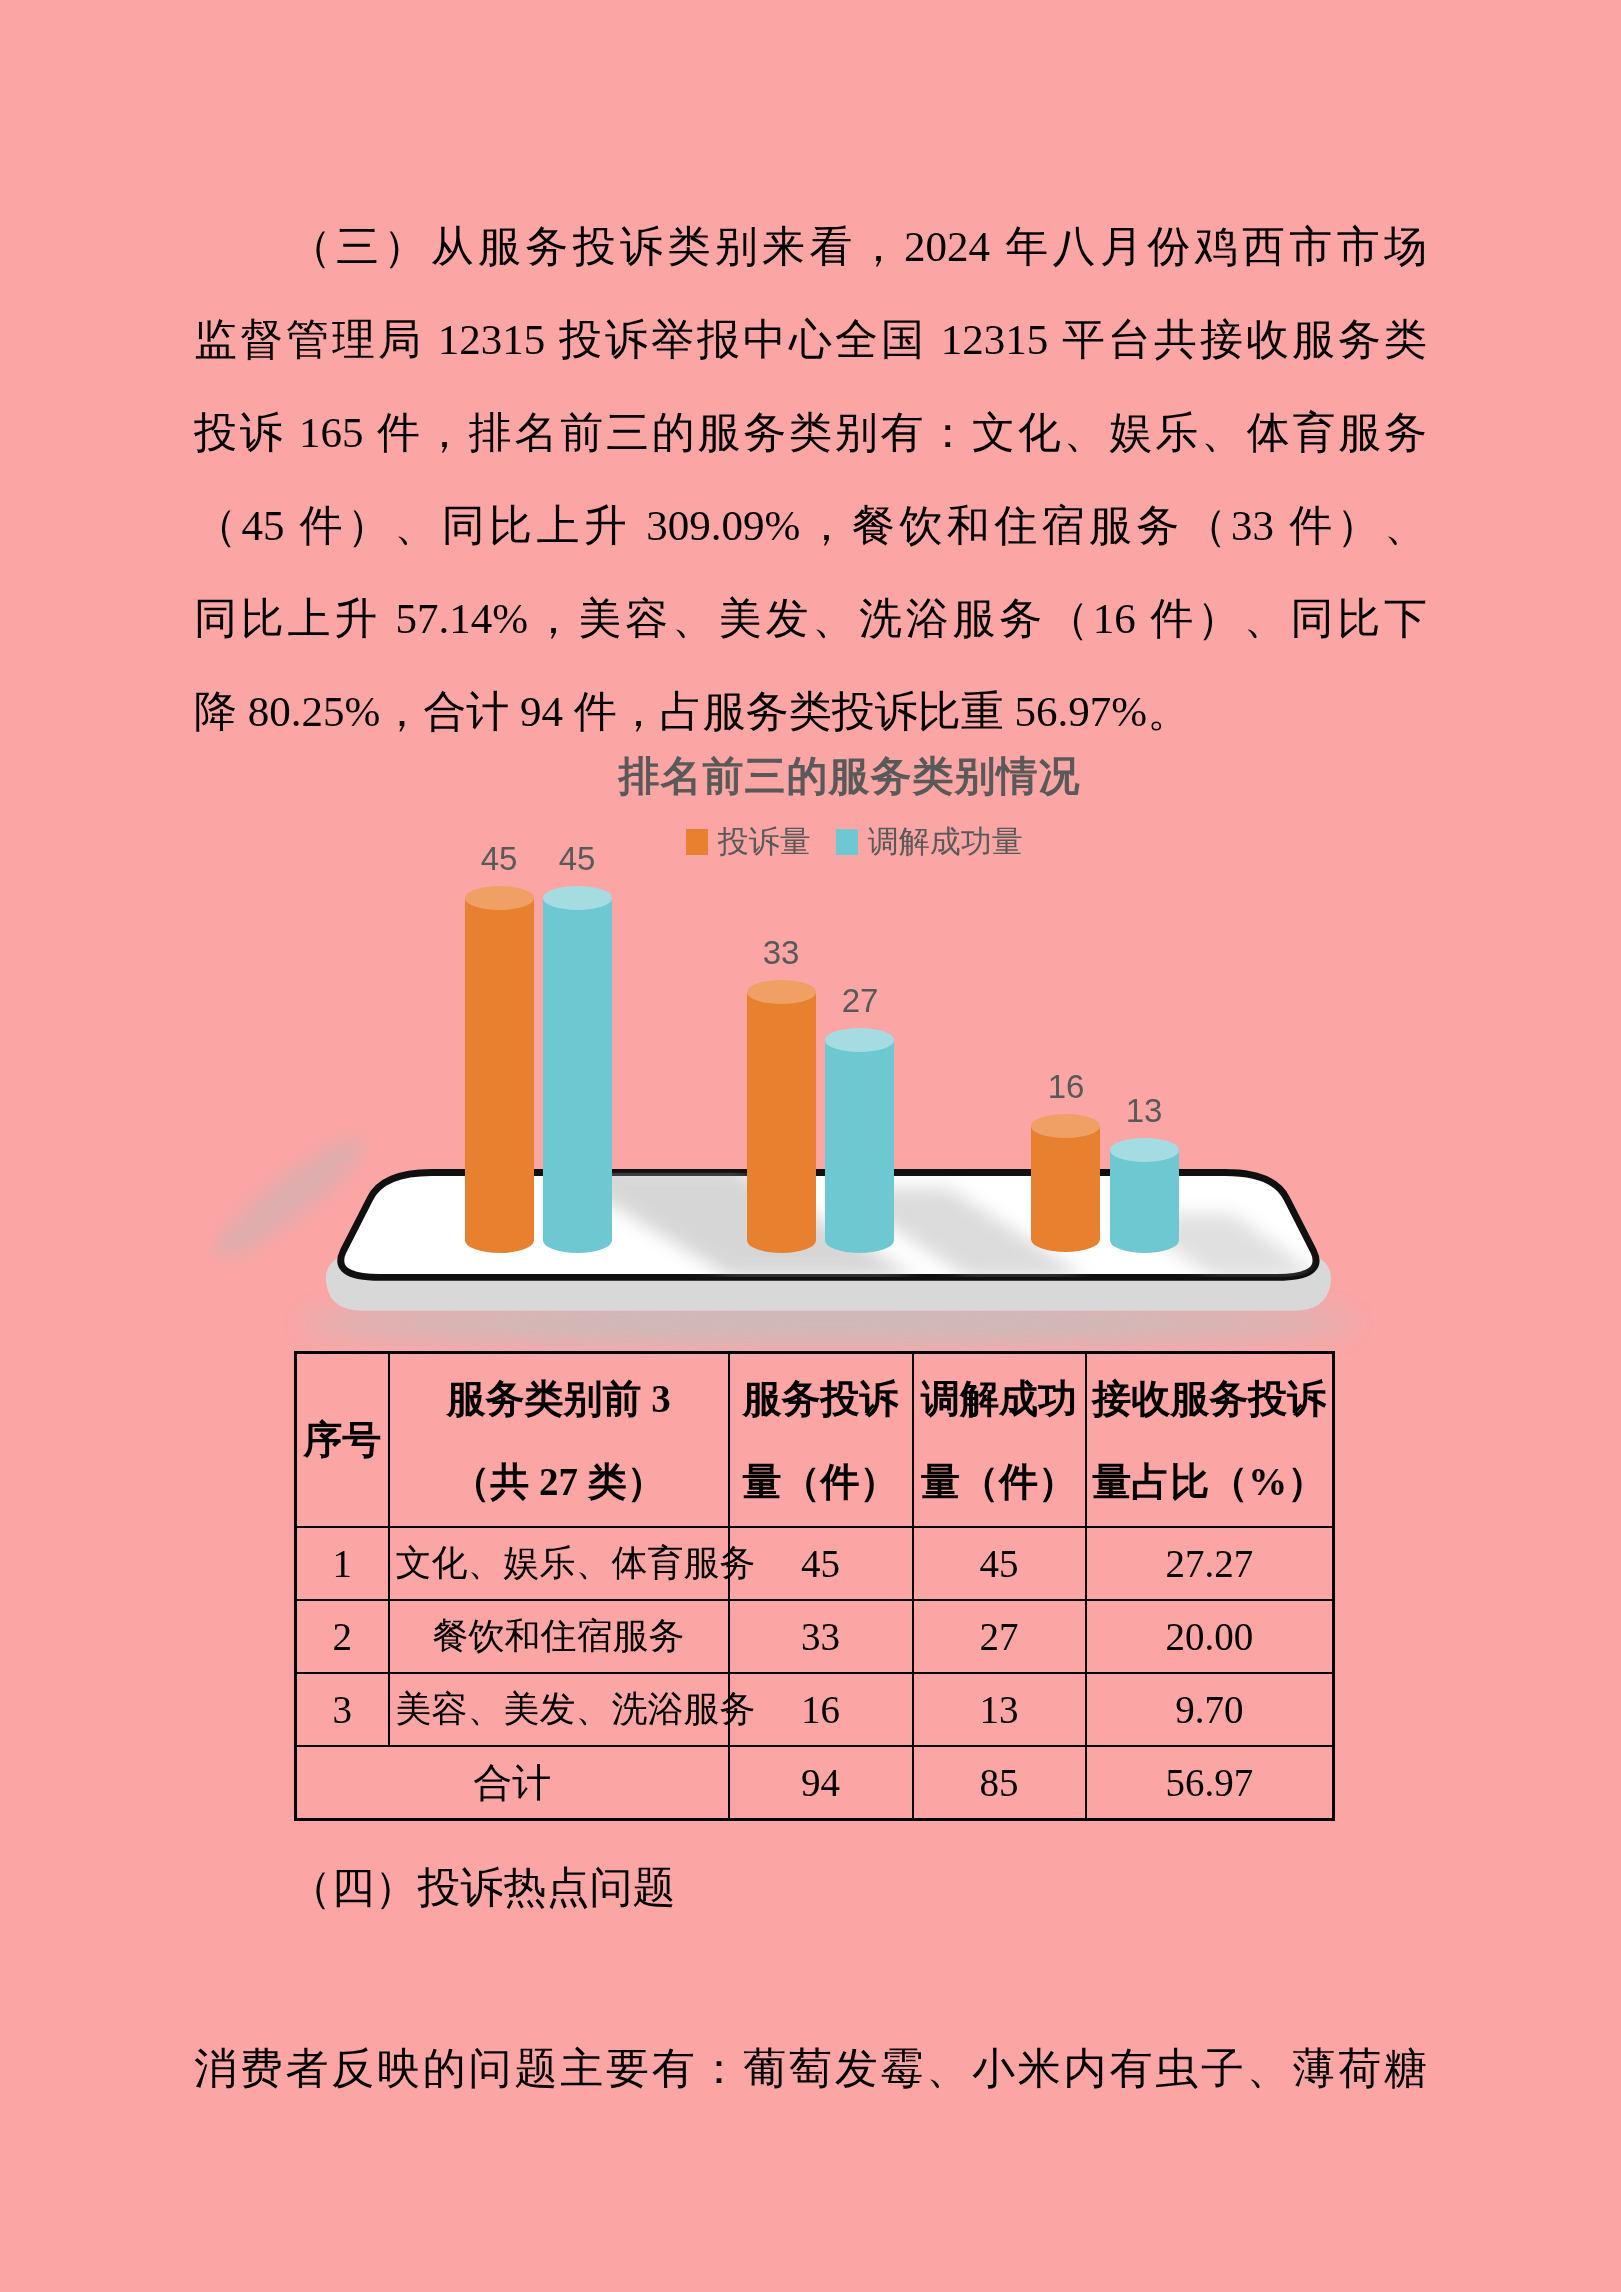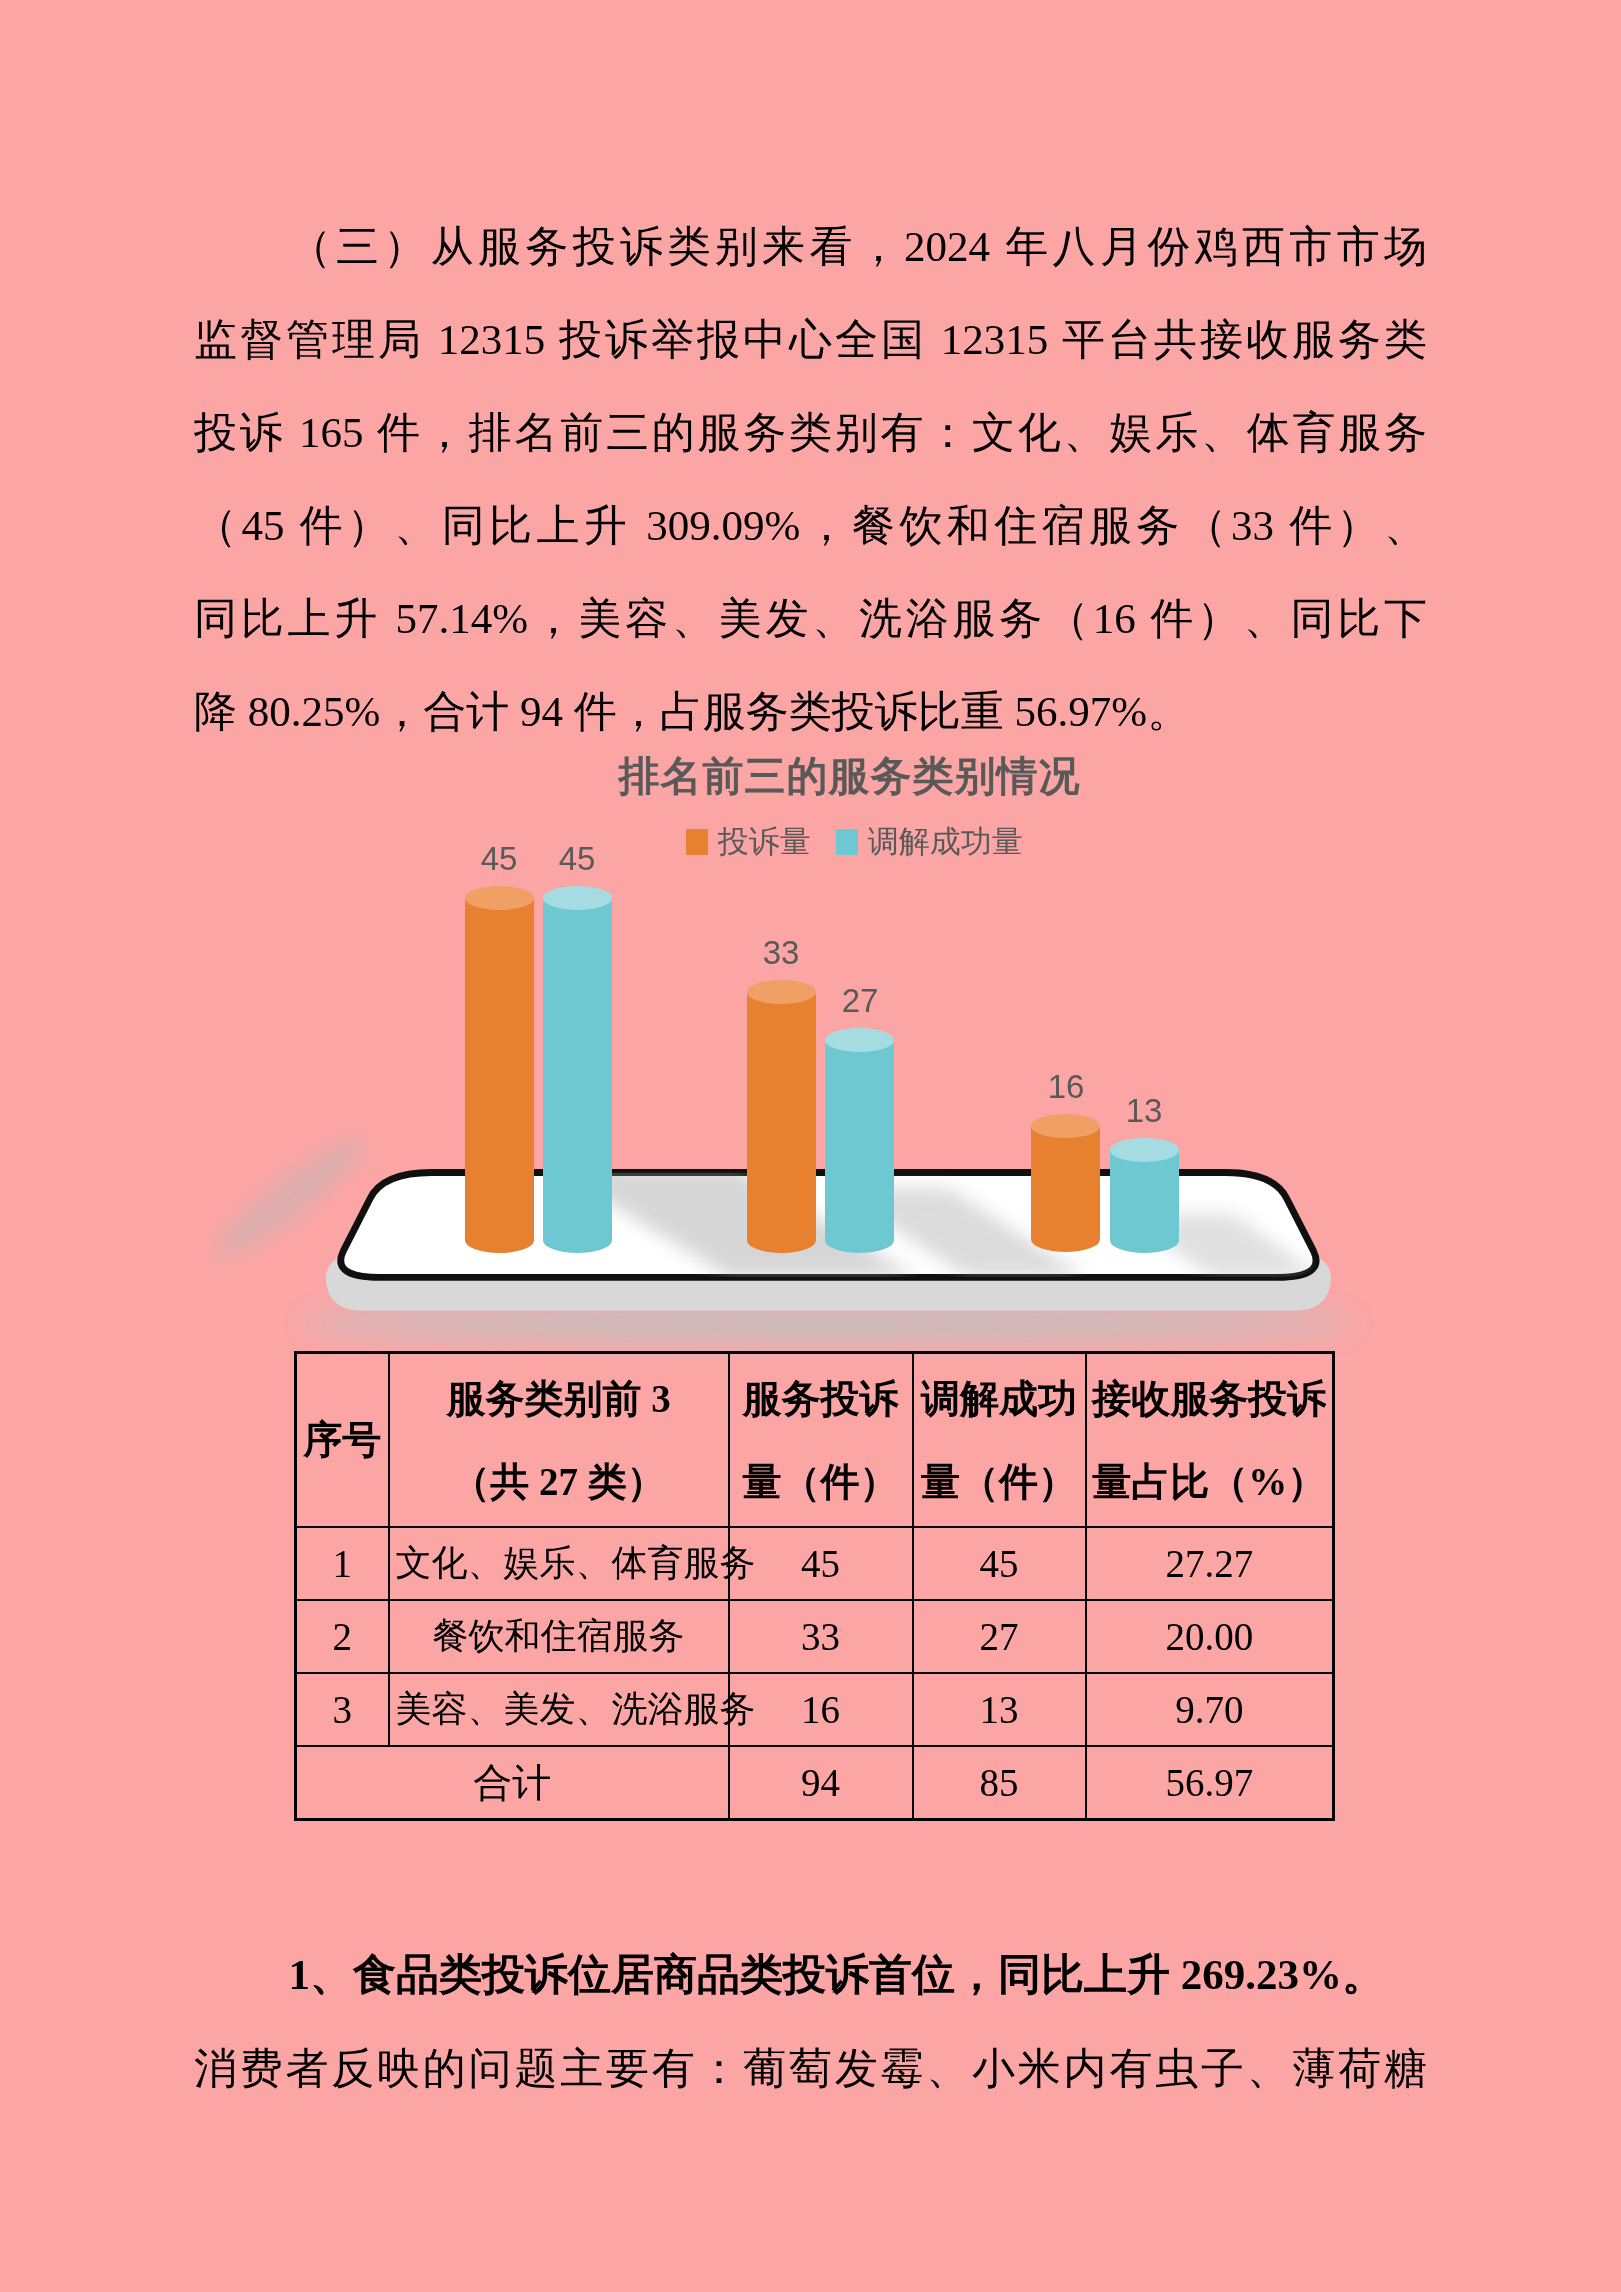--- a/index.html
+++ b/index.html
@@ -178,17 +178,17 @@
       <tr class="total">
         <td colspan="2">合计</td>
         <td>94</td>
         <td>85</td>
         <td>56.97</td>
       </tr>
     </tbody>
       </table>
   </div>
 
-  <div class="boldline">1、食品类投诉位居商品类投诉首位，同比上升 269.23%。</div>
+  <div class="h4line">（四）投诉热点问题</div>
   <div class="tailline">消费者反映的问题主要有：葡萄发霉、小米内有虫子、薄荷糖</div>
 
 </div>
 
 
 </body></html>

